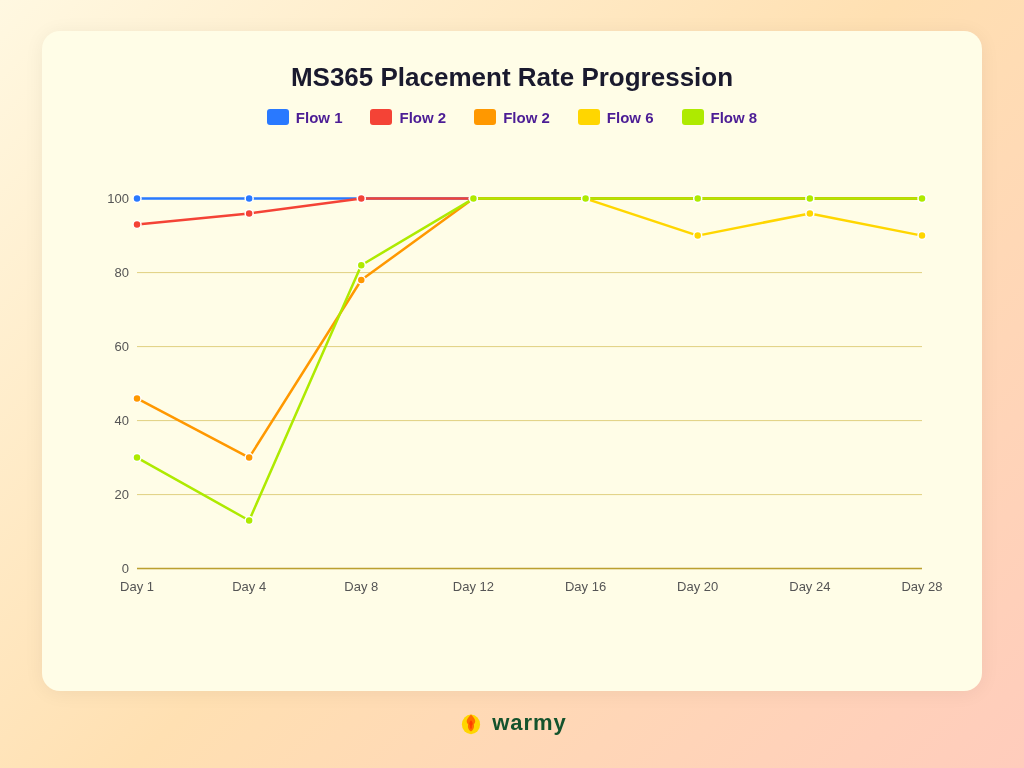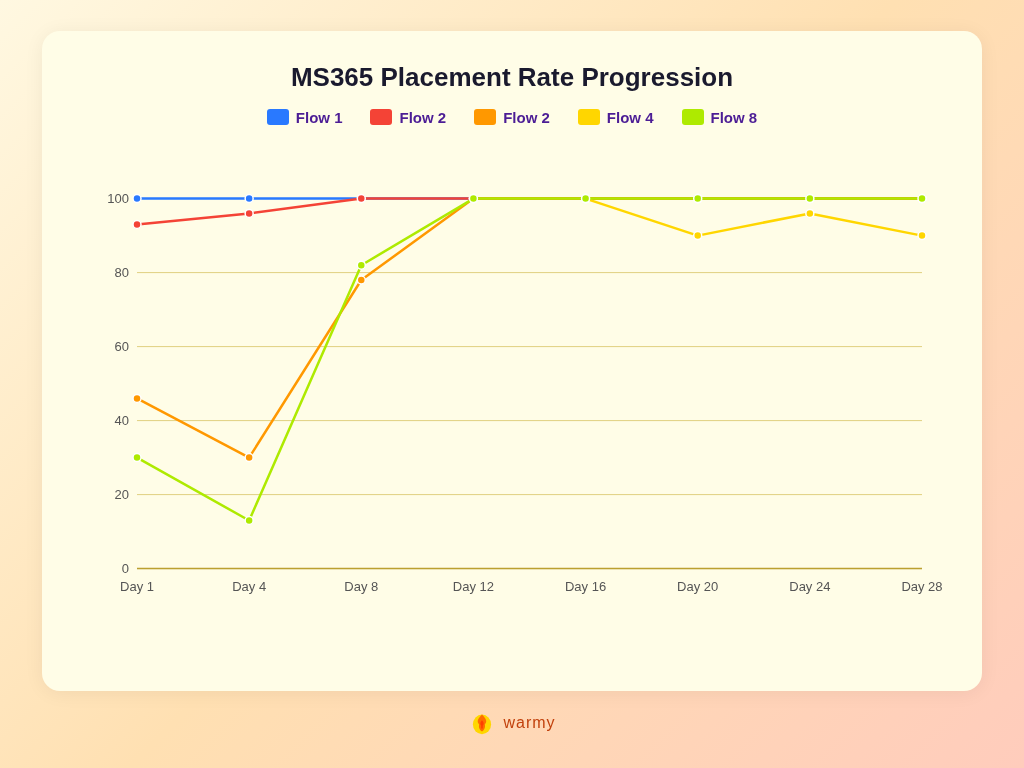--- a/index.html
+++ b/index.html
@@ -67,23 +67,23 @@
     .warmy-logo {
       display: flex;
       align-items: center;
       gap: 7px;
     }
     .warmy-flame {
       width: 28px;
       height: 28px;
     }
     .warmy-text {
-      font-size: 16px;
-      font-weight: 400;
-      color: #c2410c;
+      font-size: 22px;
+      font-weight: 700;
+      color: #14532d;
       letter-spacing: 1px;
     }
   </style>
 </head>
 <body>
 
 <div class="chart-container">
   <div class="chart-title">
     <span>MS365 Placement Rate Progression</span><br>
   </div>
@@ -96,21 +96,21 @@
       <div class="legend-item">
         <span class="legend-color" style="background:#F44336;"></span>
         <span>Flow 2</span>
       </div>
       <div class="legend-item">
         <span class="legend-color" style="background:#FF9800;"></span>
         <span>Flow 2</span>
       </div>
       <div class="legend-item">
         <span class="legend-color" style="background:#FFD600;"></span>
-        <span>Flow 4</span>
+        <span>Flow 6</span>
       </div>
       <div class="legend-item">
         <span class="legend-color" style="background:#AEEA00;"></span>
         <span>Flow 8</span>
       </div>
     </div>
 
   <div class="svg-wrapper">
     <svg id="main-chart" width="100%" height="100%" viewBox="0 0 860 430">
         <line x1="55" x2="840" y1="380" y2="380" stroke="#e0d080" stroke-width="1"></line>

